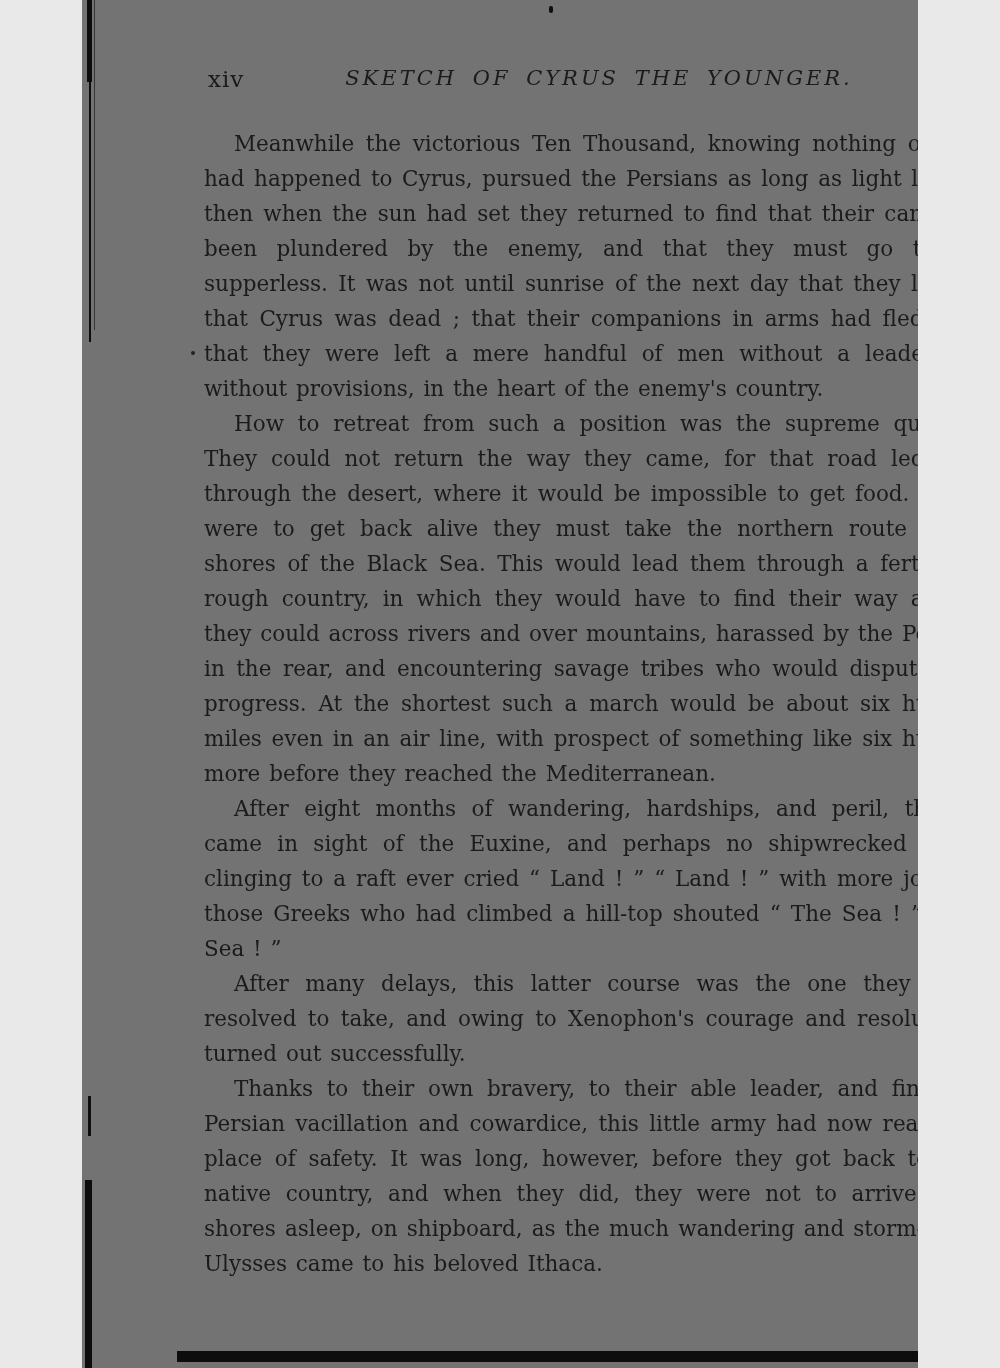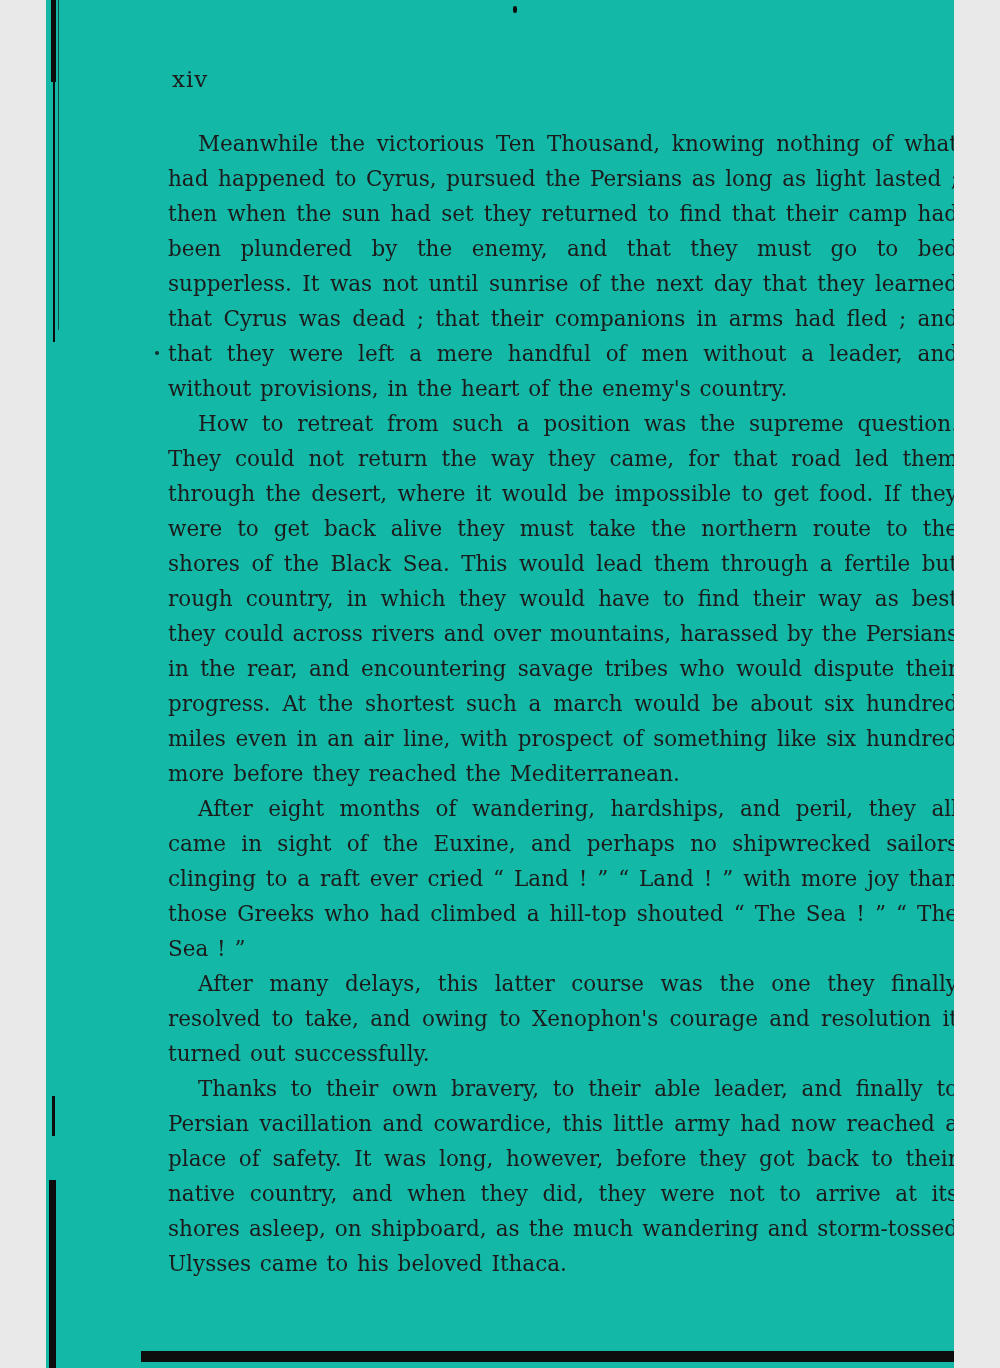--- a/index.html
+++ b/index.html
@@ -2,24 +2,24 @@
 <html><head>
 <meta charset="utf-8">
 <style>
   html, body {
     margin: 0;
     padding: 0;
     background: #e9e9e9;
   }
   .page {
     position: relative;
-    width: 908px;
+    width: 836px;
     height: 1368px;
     margin: 0 auto;
-    background: #14b8a6;
+    background: #737373;
     overflow: hidden;
     font-family: "DejaVu Serif", "Liberation Serif", serif;
     color: #1b1b1b;
   }
   .header {
     position: absolute;
     top: 64px;
     left: 122px;
     width: 790px;
     height: 34px;
@@ -71,20 +71,21 @@
   .a-blob-right       { left: 956px; top: 849px; width: 19px; height: 12px; border-radius: 60% 40% 55% 45%; transform: rotate(-18deg); }
   .a-tick-right       { left: 977px; top: 1044px; width: 5px; height: 17px; border-radius: 3px; }
 </style>
 </head>
 <body>
 
 <div class="page">
 
   <div class="header">
     <span class="page-num">xiv</span>
+    <span class="running-title">SKETCH OF CYRUS THE YOUNGER.</span>
   </div>
 
   <div class="body-text">
     <p>Meanwhile the victorious Ten Thousand, knowing nothing of what had happened to Cyrus, pursued the Persians as long as light lasted ; then when the sun had set they returned to find that their camp had been plundered by the enemy, and that they must go to bed supperless.  It was not until sunrise of the next day that they learned that Cyrus was dead ; that their companions in arms had fled ; and that they were left a mere handful of men without a leader, and without provisions, in the heart of the enemy's country.</p>
     <p>How to retreat from such a position was the supreme question. They could not return the way they came, for that road led them through the desert, where it would be impossible to get food.  If they were to get back alive they must take the northern route to the shores of the Black Sea.  This would lead them through a fertile but rough country, in which they would have to find their way as best they could across rivers and over mountains, harassed by the Persians in the rear, and encountering savage tribes who would dispute their progress.  At the shortest such a march would be about six hundred miles even in an air line, with prospect of something like six hundred more before they reached the Mediterranean.</p>
     <p>After eight months of wandering, hardships, and peril, they all came in sight of the Euxine, and perhaps no shipwrecked sailors clinging to a raft ever cried “ Land ! ” “ Land ! ” with more joy than those Greeks who had climbed a hill-top shouted “ The Sea ! ” “ The Sea ! ”</p>
     <p>After many delays, this latter course was the one they finally resolved to take, and owing to Xenophon's courage and resolution it turned out successfully.</p>
     <p>Thanks to their own bravery, to their able leader, and finally to Persian vacillation and cowardice, this little army had now reached a place of safety.  It was long, however, before they got back to their native country, and when they did, they were not to arrive at its shores asleep, on shipboard, as the much wandering and storm-tossed Ulysses came to his beloved Ithaca.</p>
   </div>
 

